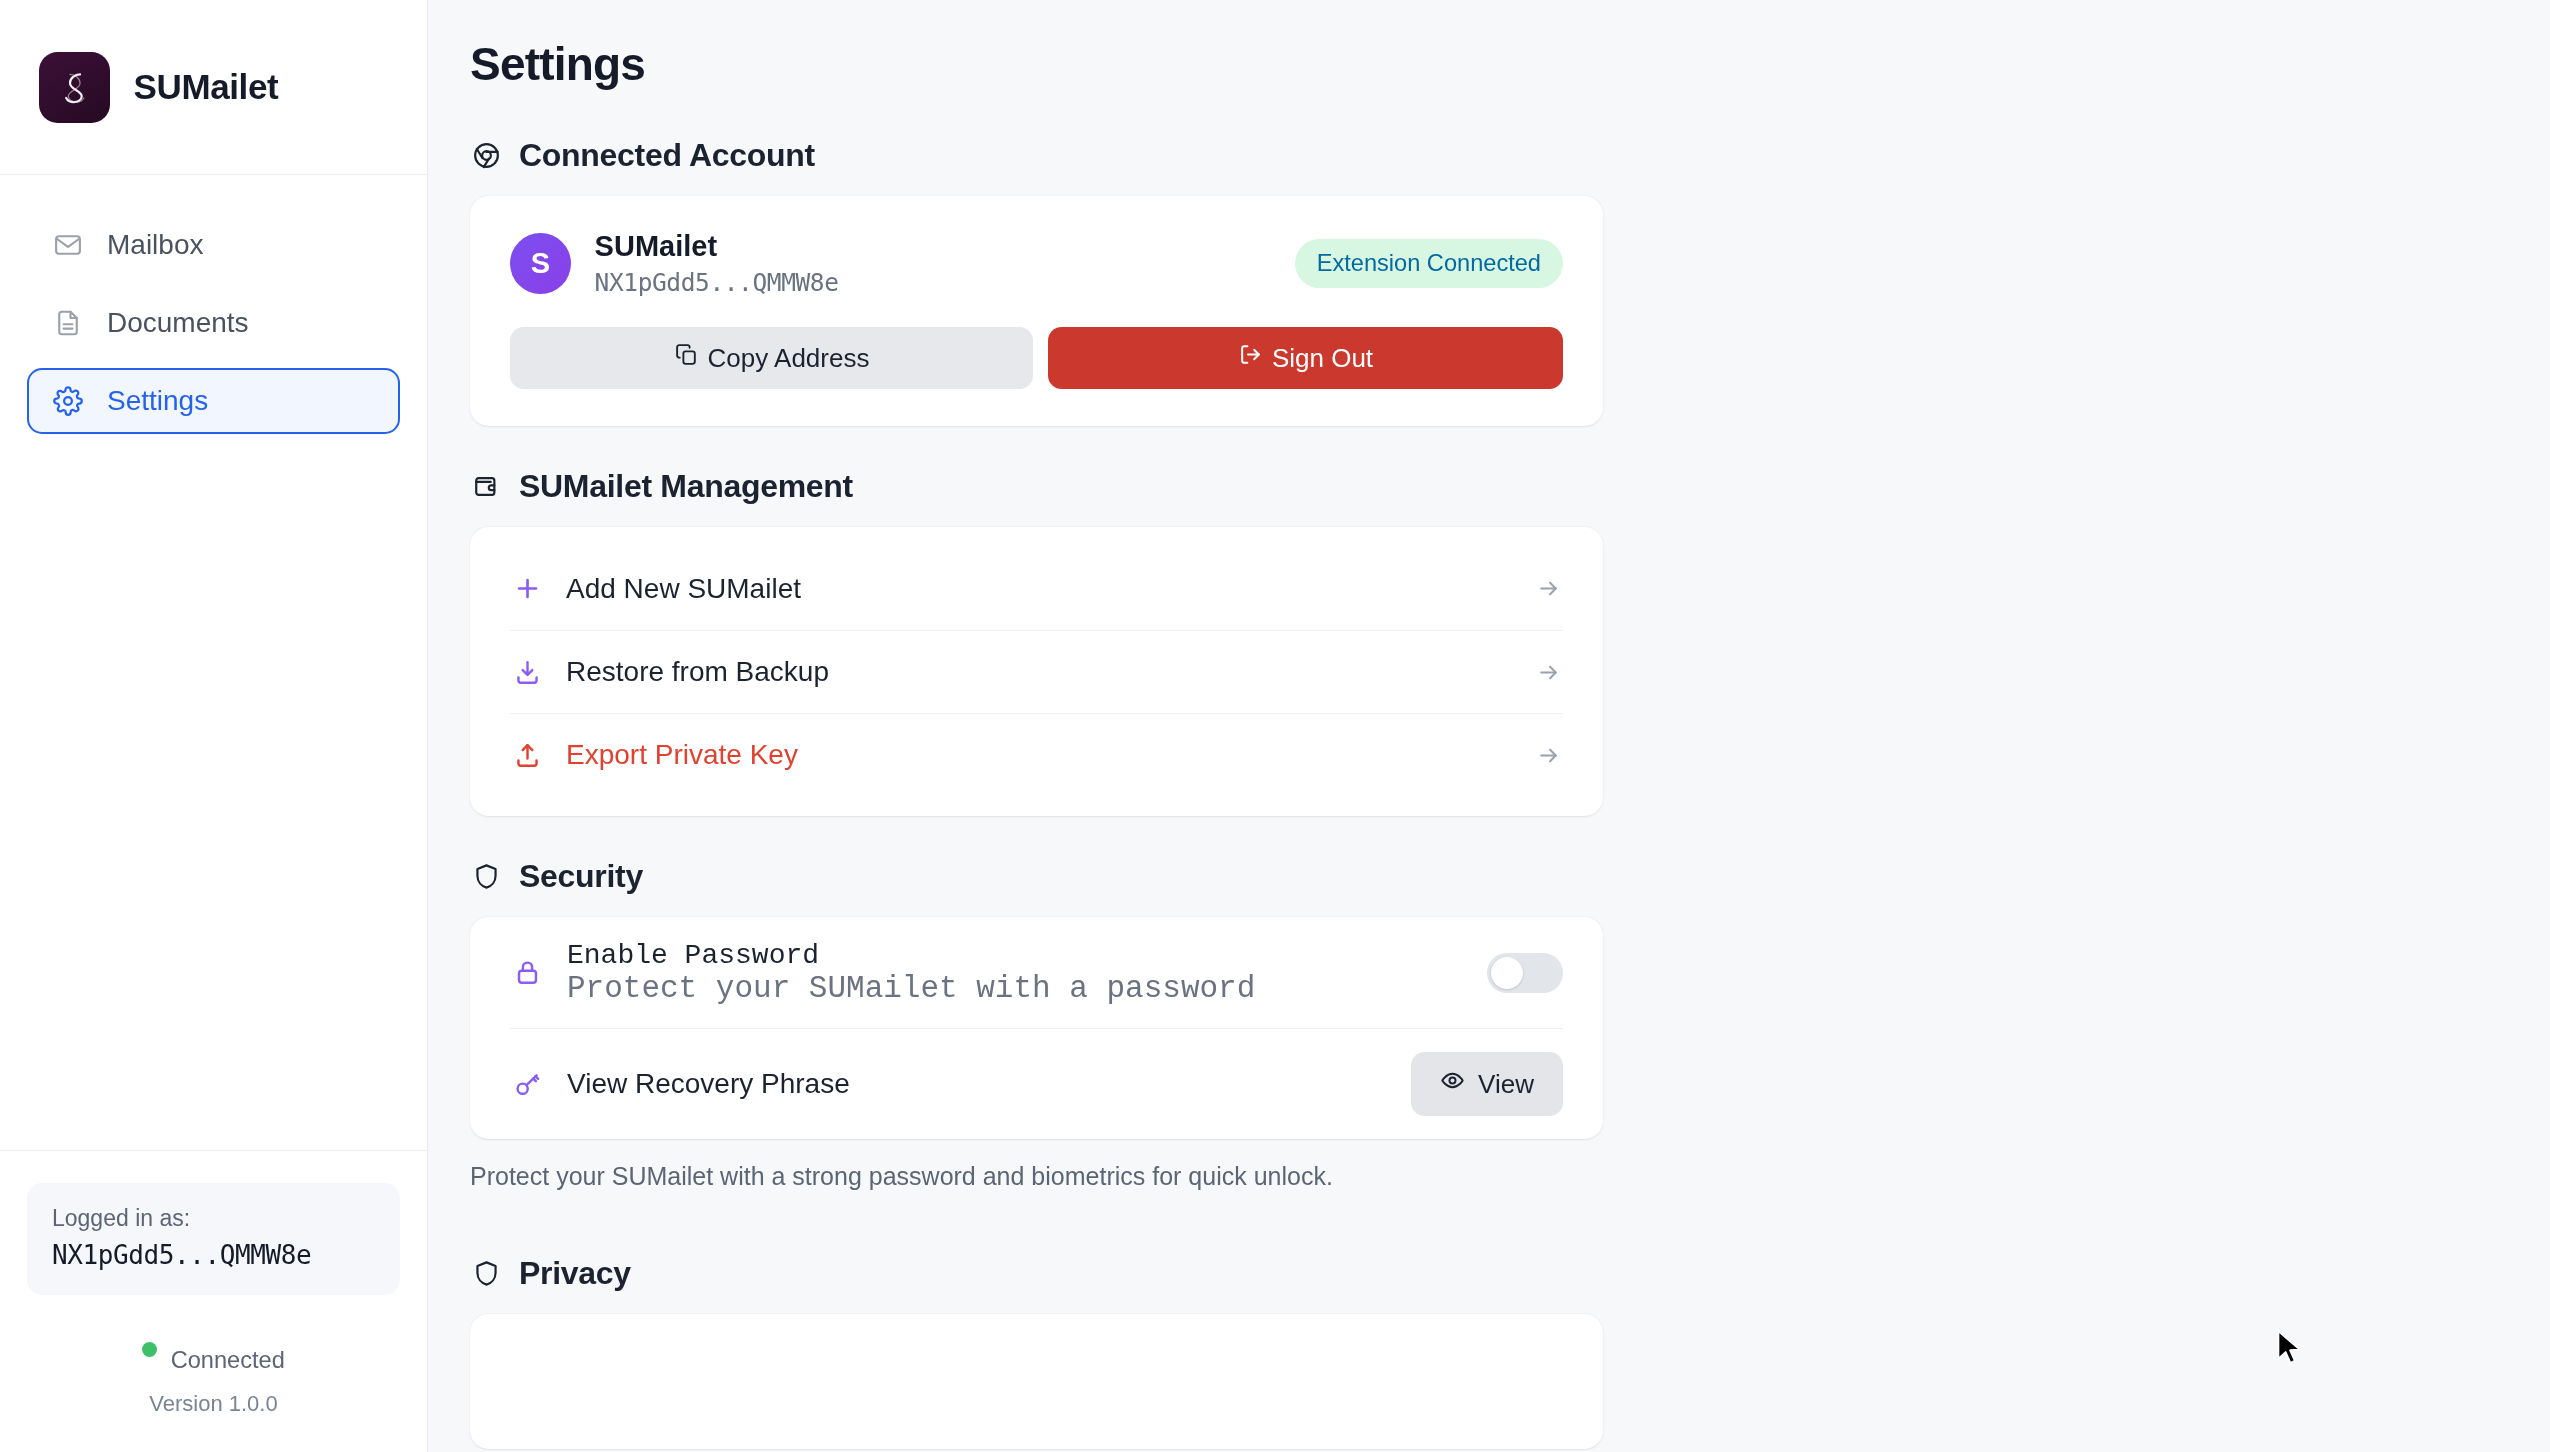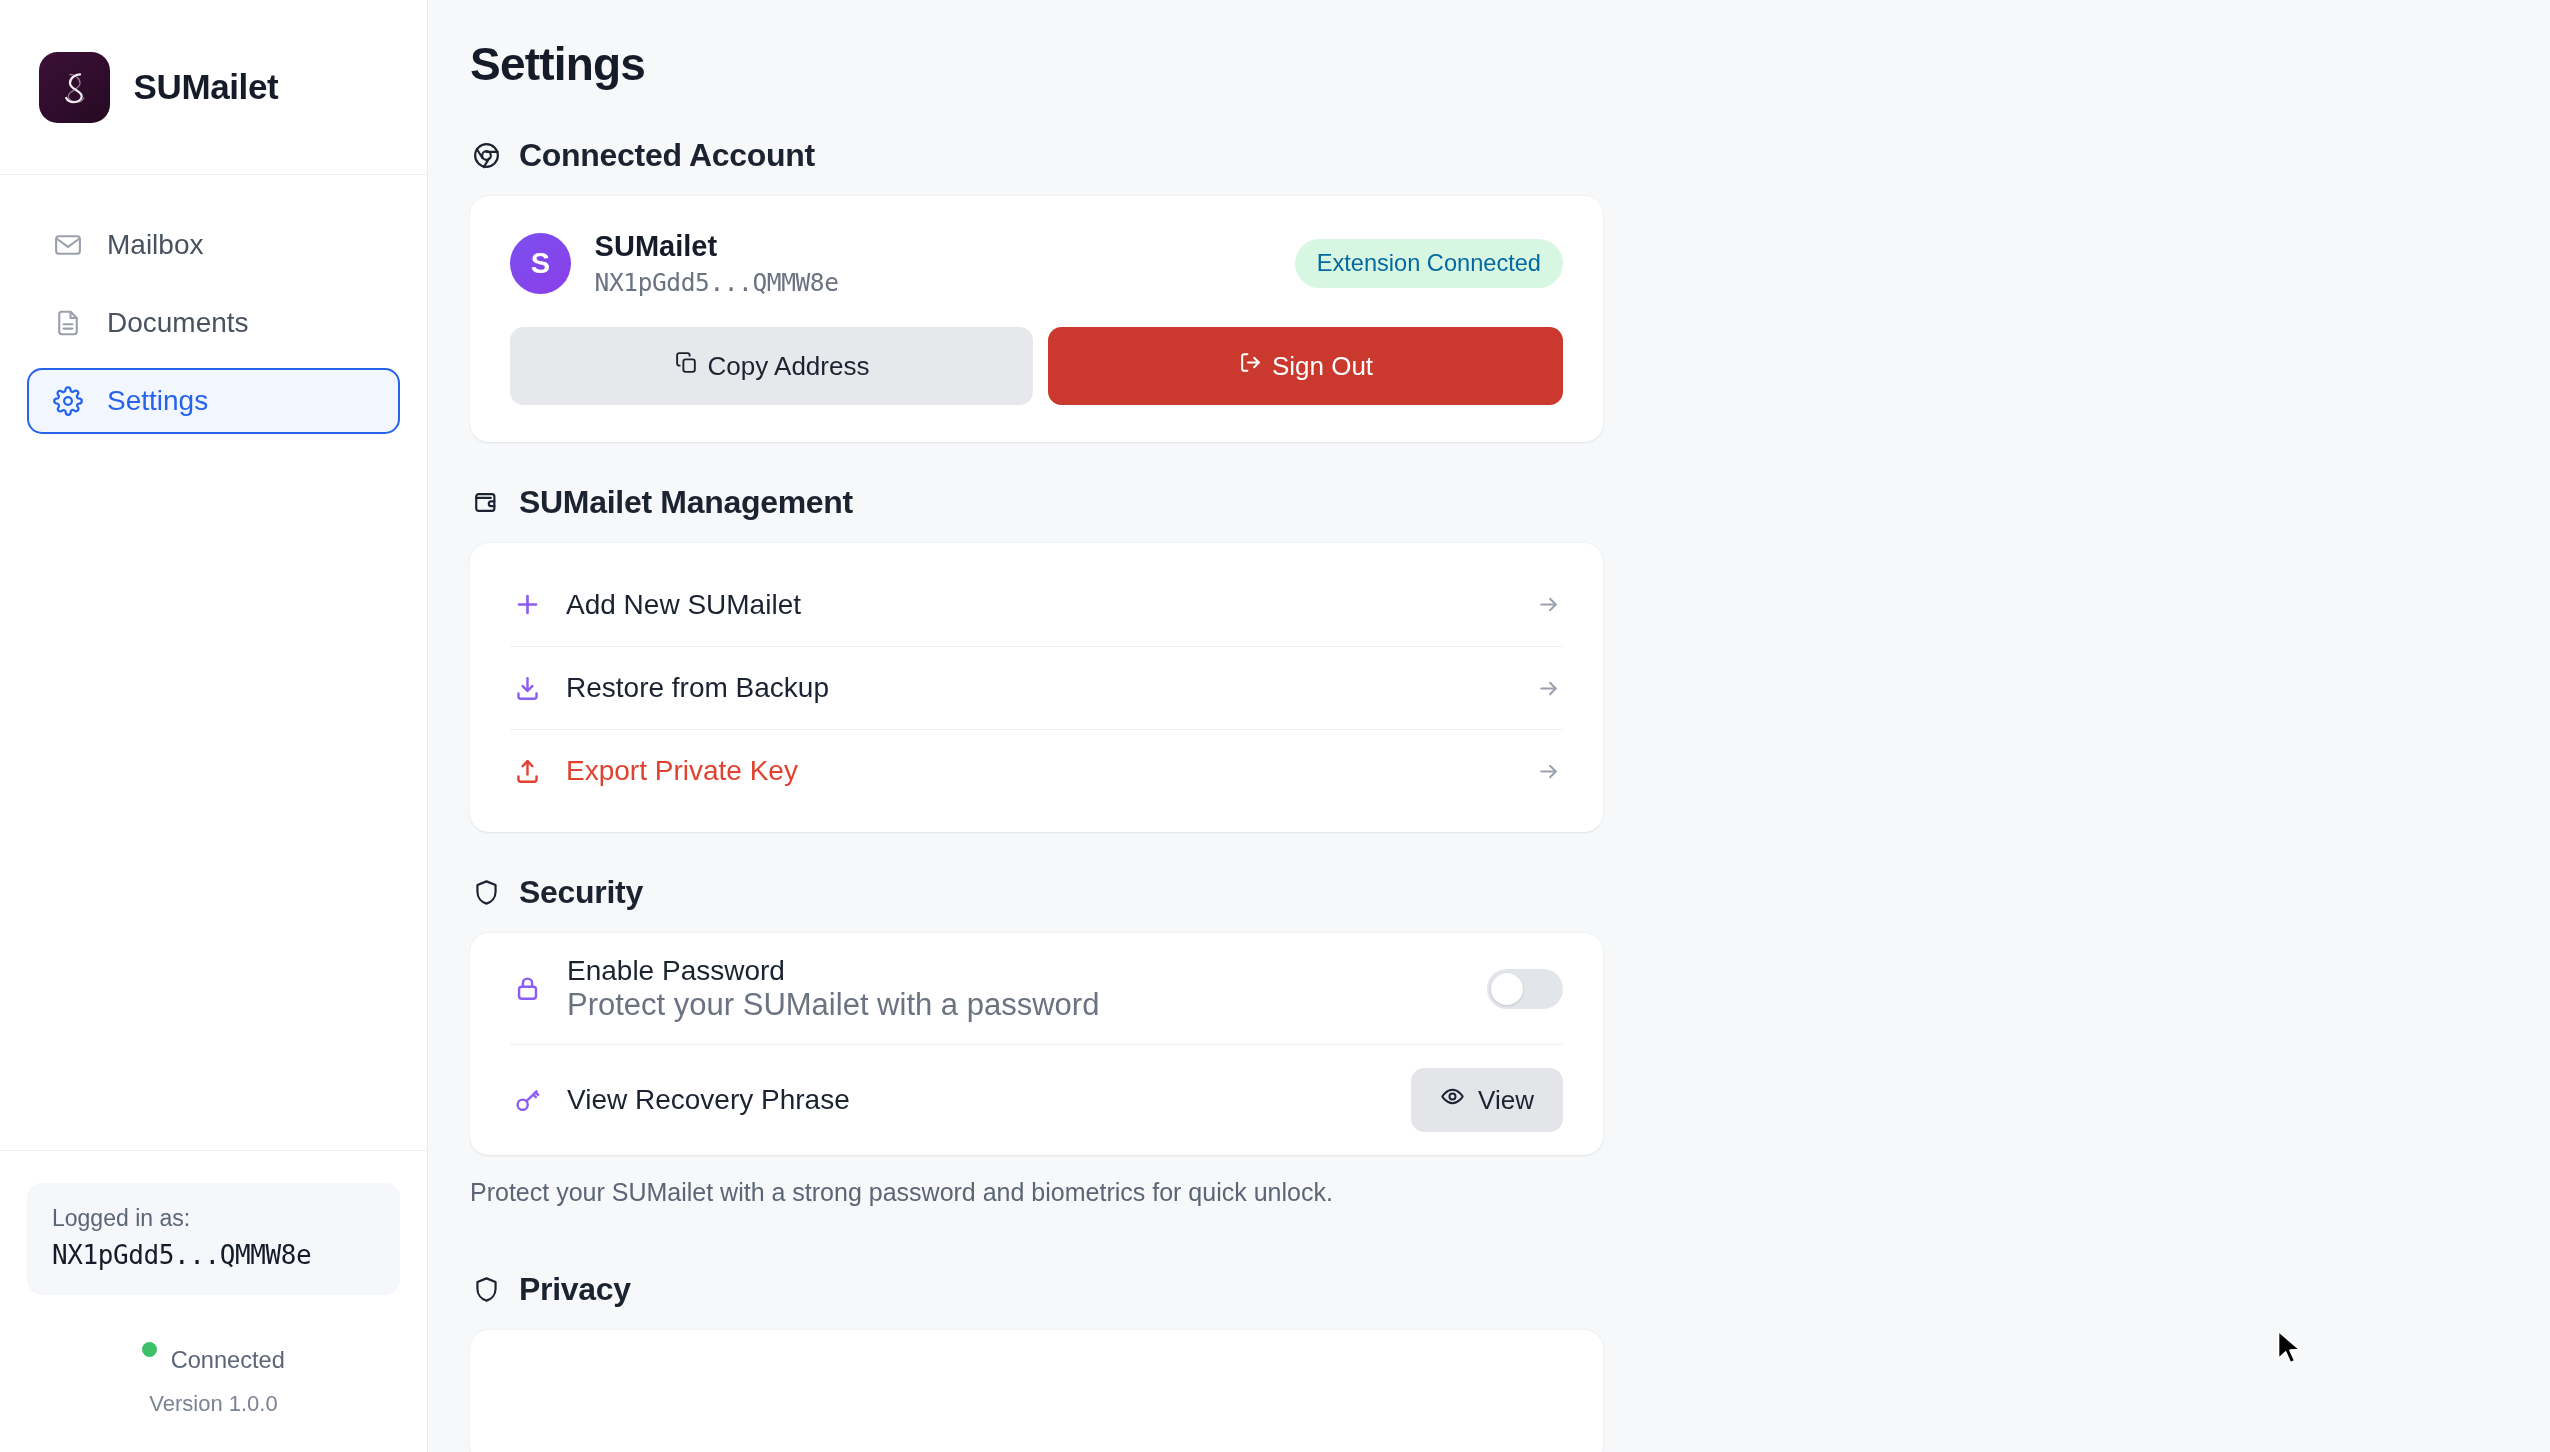--- a/index.html
+++ b/index.html
@@ -117,21 +117,21 @@
     margin-left: auto;
     background: #d8f7e2;
     color: #0369a1;
     font-size: 23.6px;
     padding: 11px 22px;
     border-radius: 843px;
     white-space: nowrap;
   }
   .acct-buttons { display: flex; gap: 15px; margin-top: 30px; }
   .btn {
-    height: 78px; border-radius: 13.5px; border: none;
+    height: 62px; border-radius: 13.5px; border: none;
     display: flex; align-items: center; justify-content: center; gap: 9px;
     font-size: 26px; cursor: pointer; font-family: inherit;
   }
   .btn-copy { flex: 0 0 523px; background: #e6e8ec; color: #1b2230; }
   .btn-signout { flex: 1 1 auto; background: #cb392e; color: #ffffff; }
 
   
   .list-card { padding: 0 40px; }
   .list-row {
     display: flex; align-items: center;
@@ -141,21 +141,21 @@
   .list-row + .list-row { border-top: 1.7px solid #eef0f3; }
   .list-row .row-icon { width: 34px; height: 34px; flex: 0 0 34px; display: flex; align-items: center; justify-content: center; margin-right: 22px; }
   .list-row .row-label { font-size: 28px; color: #1b2230; }
   .list-row .row-arrow { margin-left: auto; width: 30px; height: 30px; color: #9aa1ad; display: flex; align-items: center; justify-content: center; }
   .list-card-pad { padding: 20px 0; }
 
   
   .sec-card { padding: 0 40px; }
   .sec-row { display: flex; align-items: center; min-height: 111px; }
   .sec-row .row-icon { width: 35px; height: 35px; flex: 0 0 35px; display: flex; align-items: center; justify-content: center; margin-right: 22px; }
-  .sec-text { display: flex; flex-direction: column; gap: 0; }
+  .sec-text { display: flex; flex-direction: column; gap: 0; font-family: Liberation Mono, monospace; }
   .sec-title { font-size: 28px; color: #1b2230; }
   .sec-sub { font-size: 31px; color: #6b7382; }
   .toggle {
     margin-left: auto;
     width: 76px; height: 40px; border-radius: 843px;
     background: #e2e5ea; position: relative; cursor: pointer; flex: 0 0 76px;
   }
   .toggle .knob {
     position: absolute; top: 4.2px; left: 4.2px;
     width: 32px; height: 32px; border-radius: 50%;

